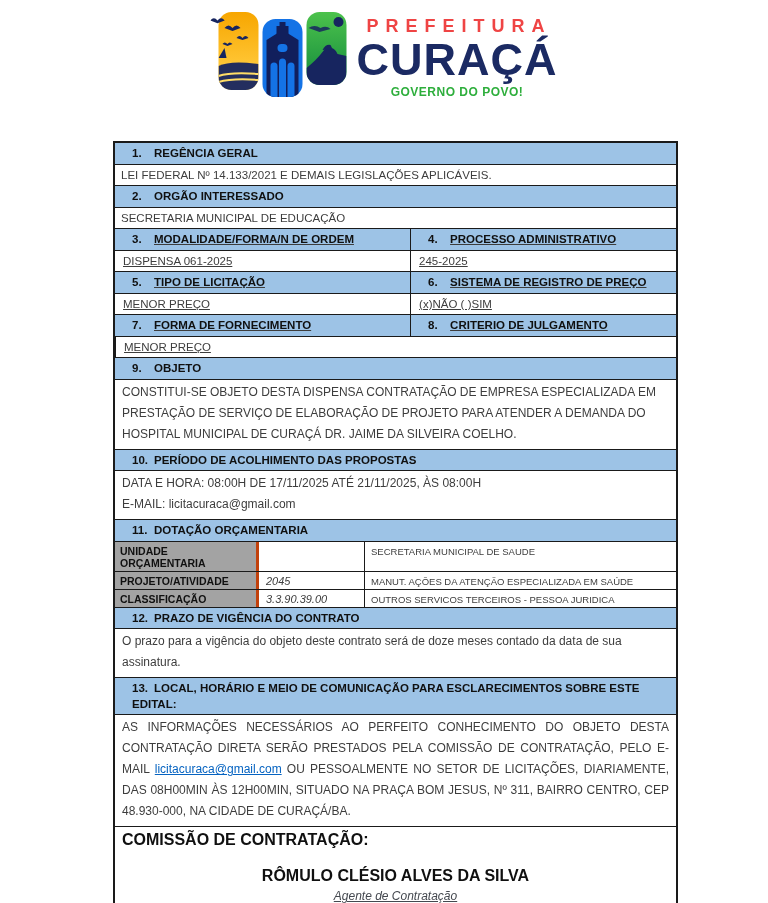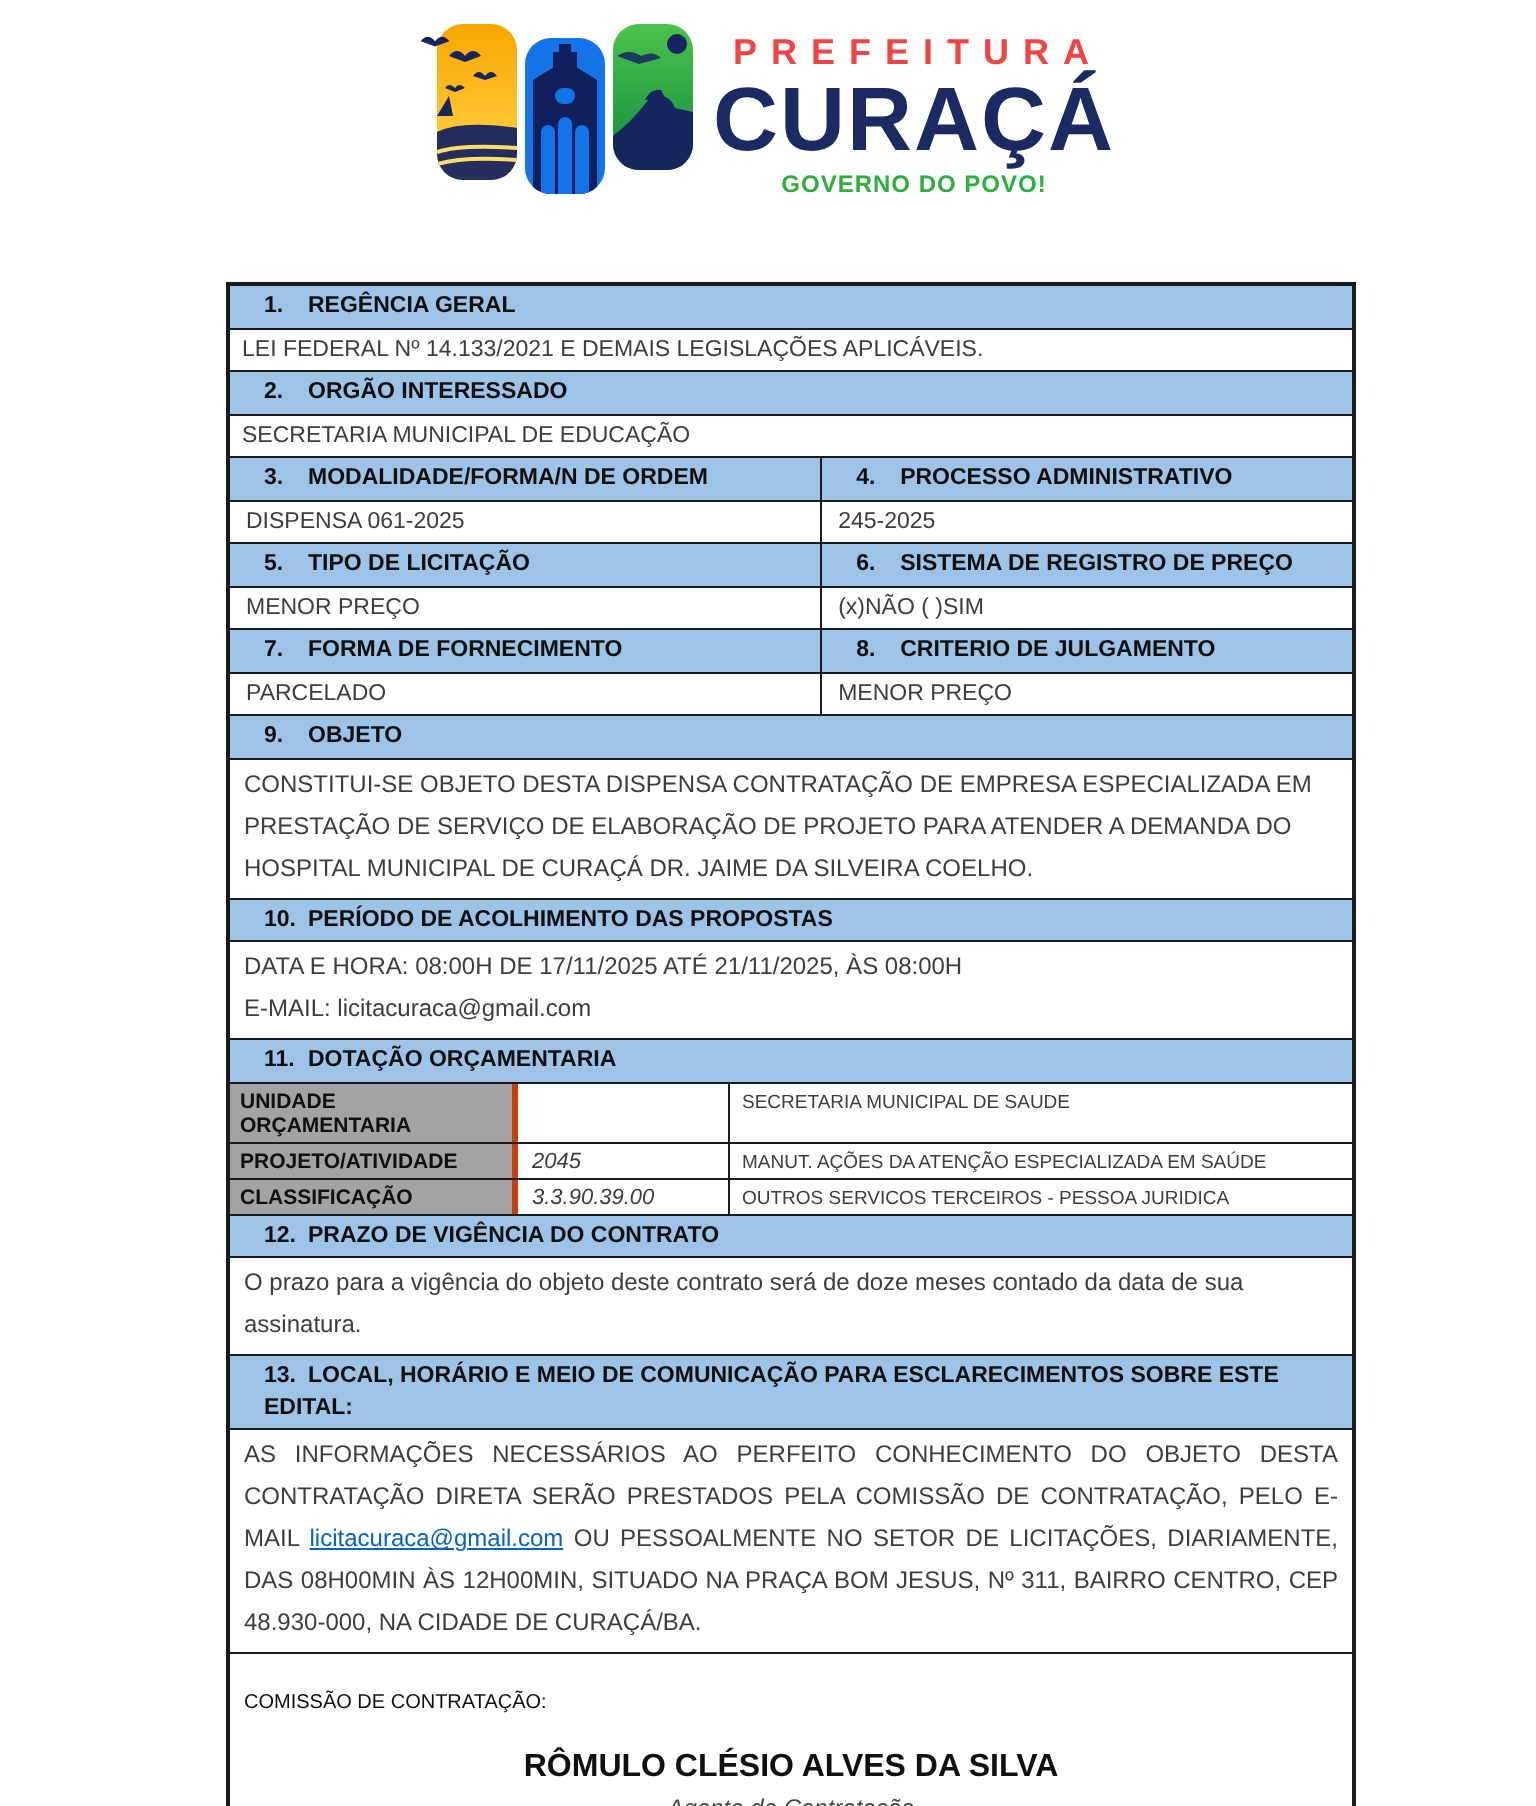--- a/index.html
+++ b/index.html
@@ -30,40 +30,40 @@
     display: flex; flex-direction: column;
   }
   .row { border-bottom: 1px solid #1a1a1a; }
   .row:last-child { border-bottom: none; flex: 1; }
 
   .hdr { background: #9dc3e6; font-weight: bold; font-size: 11.5px; color: #101010;
          padding: 3px 5px 2px 17px; line-height: 1.35; }
   .num { display: inline-block; min-width: 22px; }
   .val { font-size: 11.5px; padding: 3px 5px 2px 6px; line-height: 1.35; }
 
-  .two { display: grid; grid-template-columns: 52.6% 47.4%; }
+  .two { display: grid; grid-template-columns: 52.6% 47.4%; text-decoration: underline; }
   .two > .cell2 { border-left: 1.5px solid #1a1a1a; }
   .two .val { padding-left: 8px; }
 
   .par { font-size: 12px; line-height: 21px; padding: 2px 7px 4px 7px; }
   .just { text-align: justify; }
   .email-link { color: #0563c1; text-decoration: underline; }
 
   
   .srow { display: grid; grid-template-columns: 141px 108px 1fr;
           border-bottom: 1px solid #1a1a1a; }
   .srow:last-child { border-bottom: none; }
   .slabel { background: #a3a3a3; font-weight: bold; font-size: 10.5px; color:#101010;
             padding: 3px 4px 2px 5px; }
   .sval  { font-size: 11px; padding: 3px 4px 2px 7px; border-left: 3px solid #c2410c; font-style: italic; }
   .sdesc { font-size: 9.5px; padding: 4px 4px 2px 6px; border-left: 1px solid #1a1a1a; }
 
   
-  .commission-title { font-weight: normal; font-size: 10px; color: #101010;
-                      padding: 4px 7px 2px 7px; margin-top: 15px; }
+  .commission-title { font-weight: bold; font-size: 16px; color: #101010;
+                      padding: 4px 7px 2px 7px; }
   .sig { text-align: center; padding: 16px 0 46px 0; }
   .sig-name { font-weight: bold; font-size: 16px; color: #101010; }
   .sig-role { font-style: italic; font-size: 12px; color: #44484f; margin-top: 4px; text-decoration: underline; }
 </style>
 </head>
 <body>
 
 <div class="logo">
   <svg class="logo-art" viewBox="0 0 140 96" xmlns="http://www.w3.org/2000/svg">
     <defs>
@@ -168,21 +168,20 @@
 
   <div class="row two">
     <div class="hdr">
       <span class="num">7.</span><span>FORMA DE FORNECIMENTO</span>
     </div>
     <div class="hdr cell2">
       <span class="num">8.</span><span>CRITERIO DE JULGAMENTO</span>
     </div>
   </div>
   <div class="row two">
-    <div class="val">PARCELADO</div>
     <div class="val cell2">MENOR PREÇO</div>
   </div>
 
   <div class="row hdr">
     <span class="num">9.</span><span>OBJETO</span>
   </div>
   <div class="row par">CONSTITUI-SE OBJETO DESTA DISPENSA CONTRATAÇÃO DE EMPRESA ESPECIALIZADA EM PRESTAÇÃO DE SERVIÇO DE ELABORAÇÃO DE PROJETO PARA ATENDER A DEMANDA DO HOSPITAL MUNICIPAL DE CURAÇÁ DR. JAIME DA SILVEIRA COELHO.</div>
 
   <div class="row hdr">
     <span class="num">10.</span><span>PERÍODO DE ACOLHIMENTO DAS PROPOSTAS</span>

